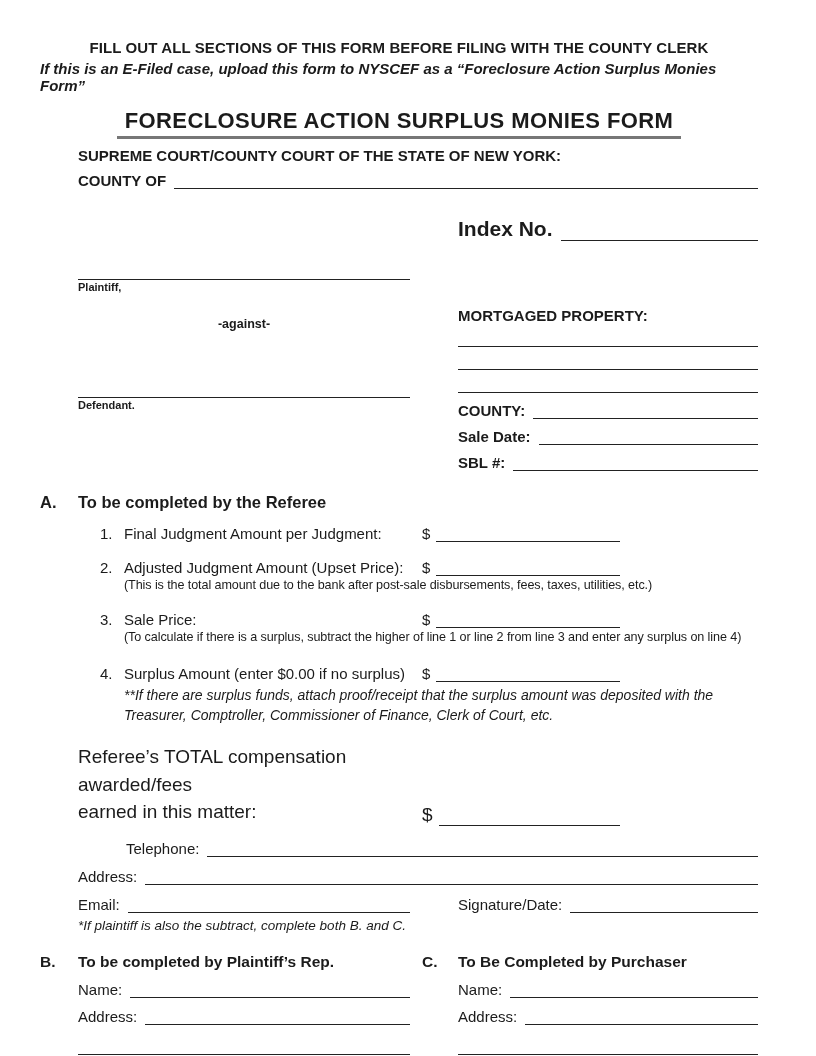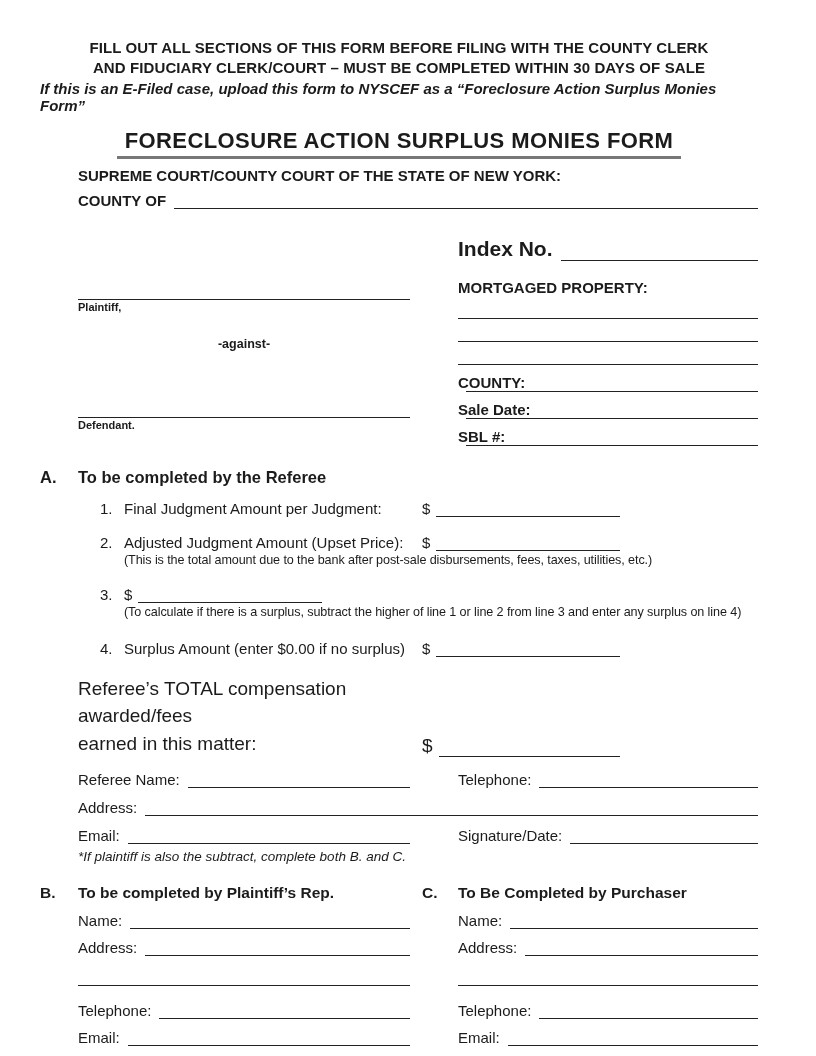--- a/index.html
+++ b/index.html
@@ -28,28 +28,28 @@
   }
 
   .court-block{margin-left:38px;margin-top:8px;font-size:15px;font-weight:bold;}
   .court-row{display:flex;align-items:flex-end;margin-top:8px;}
   .fill{flex:1;border-bottom:1.6px solid #222;height:16px;margin-left:8px;}
 
   .index-row{display:flex;align-items:flex-end;margin-left:418px;margin-top:28px;font-size:21px;font-weight:bold;}
 
   .caption{display:flex;margin-left:38px;margin-top:18px;}
   .cap-left{width:332px;position:relative;}
-  .cap-right{flex:1;margin-left:48px;}
+  .cap-right{flex:1;margin-left:48px;margin-top:48px;}
   .party-line{border-bottom:1.6px solid #222;height:20px;}
   .party-label{font-size:11px;font-weight:bold;margin-top:1px;}
   .against{text-align:center;font-size:12.5px;font-weight:bold;margin-top:24px;}
   .cap-left .second-line{margin-top:46px;}
   .prop-label{font-size:15px;font-weight:bold;}
   .prop-line{border-bottom:1.6px solid #222;height:22px;}
-  .cap-kv{display:flex;font-size:15px;font-weight:bold;margin-top:9px;flex-direction:column;}
+  .cap-kv{display:flex;font-size:15px;font-weight:bold;margin-top:9px;}
 
   .section-heading{display:flex;font-size:16.5px;font-weight:bold;margin-top:22px;}
   .section-letter{width:38px;flex:none;}
 
   .item-row{display:flex;align-items:flex-end;margin-left:60px;margin-top:13px;font-size:15px;}
   .item-num{width:24px;flex:none;}
   .item-label{width:298px;flex:none;}
   .dollar-group{display:flex;align-items:flex-end;flex:none;width:198px;}
   .dollar-group .fill{height:14px;margin-left:6px;}
   .item-note{margin-left:84px;margin-top:2px;font-size:12.6px;letter-spacing:-.1px;}
@@ -80,21 +80,20 @@
   .bc-blank .fill{margin-left:0;}
   .bc-tall{margin-top:16px;}
 </style>
 </head>
 <body>
 
 <div class="page">
 
   <div class="top-instructions">
     <div>FILL OUT ALL SECTIONS OF THIS FORM BEFORE FILING WITH THE COUNTY CLERK</div>
-    <div>AND FIDUCIARY CLERK/COURT – MUST BE COMPLETED WITHIN 30 DAYS OF SALE</div>
   </div>
   <div class="efile-note">If this is an E-Filed case, upload this form to NYSCEF as a “Foreclosure Action Surplus Monies Form”</div>
 
   <div class="form-title">
     <span>FORECLOSURE ACTION SURPLUS MONIES FORM</span>
   </div>
 
   <div class="court-block">
     <div>SUPREME COURT/COUNTY COURT OF THE STATE OF NEW YORK:</div>
     <div class="court-row">
@@ -155,49 +154,47 @@
     <span class="item-label">Adjusted Judgment Amount (Upset Price):</span>
     <span class="dollar-group">
       <span>$</span>
       <span class="fill"></span>
     </span>
   </div>
   <div class="item-note">(This is the total amount due to the bank after post-sale disbursements, fees, taxes, utilities, etc.)</div>
 
   <div class="item-row" style="margin-top:19px;">
     <span class="item-num">3.</span>
+    <span class="item-label">Sale Price:</span>
     <span class="dollar-group">
       <span>$</span>
       <span class="fill"></span>
     </span>
   </div>
   <div class="item-note">(To calculate if there is a surplus, subtract the higher of line 1 or line 2 from line 3 and enter any surplus on line 4)</div>
 
   <div class="item-row" style="margin-top:21px;">
     <span class="item-num">4.</span>
     <span class="item-label">Surplus Amount (enter $0.00 if no surplus)</span>
     <span class="dollar-group">
       <span>$</span>
       <span class="fill"></span>
     </span>
   </div>
+  <div class="item-note-italic">**If there are surplus funds, attach proof/receipt that the surplus amount was deposited with the Treasurer, Comptroller, Commissioner of Finance, Clerk of Court, etc.</div>
 
   <div class="comp-block">
     <span class="comp-text"><span>Referee’s TOTAL compensation awarded/fees</span><br><span>earned in this matter:</span></span>
     <span class="comp-dollar">
       <span>$</span>
       <span class="fill"></span>
     </span>
   </div>
 
   <div class="split-row" style="margin-top:14px;">
-    <span class="split-left">
-      <span>Referee Name:</span>
-      <span class="fill"></span>
-    </span>
     <span class="split-gap"></span>
     <span class="split-right">
       <span>Telephone:</span>
       <span class="fill"></span>
     </span>
   </div>
 
   <div class="full-row">
     <span>Address:</span>
     <span class="fill"></span>

